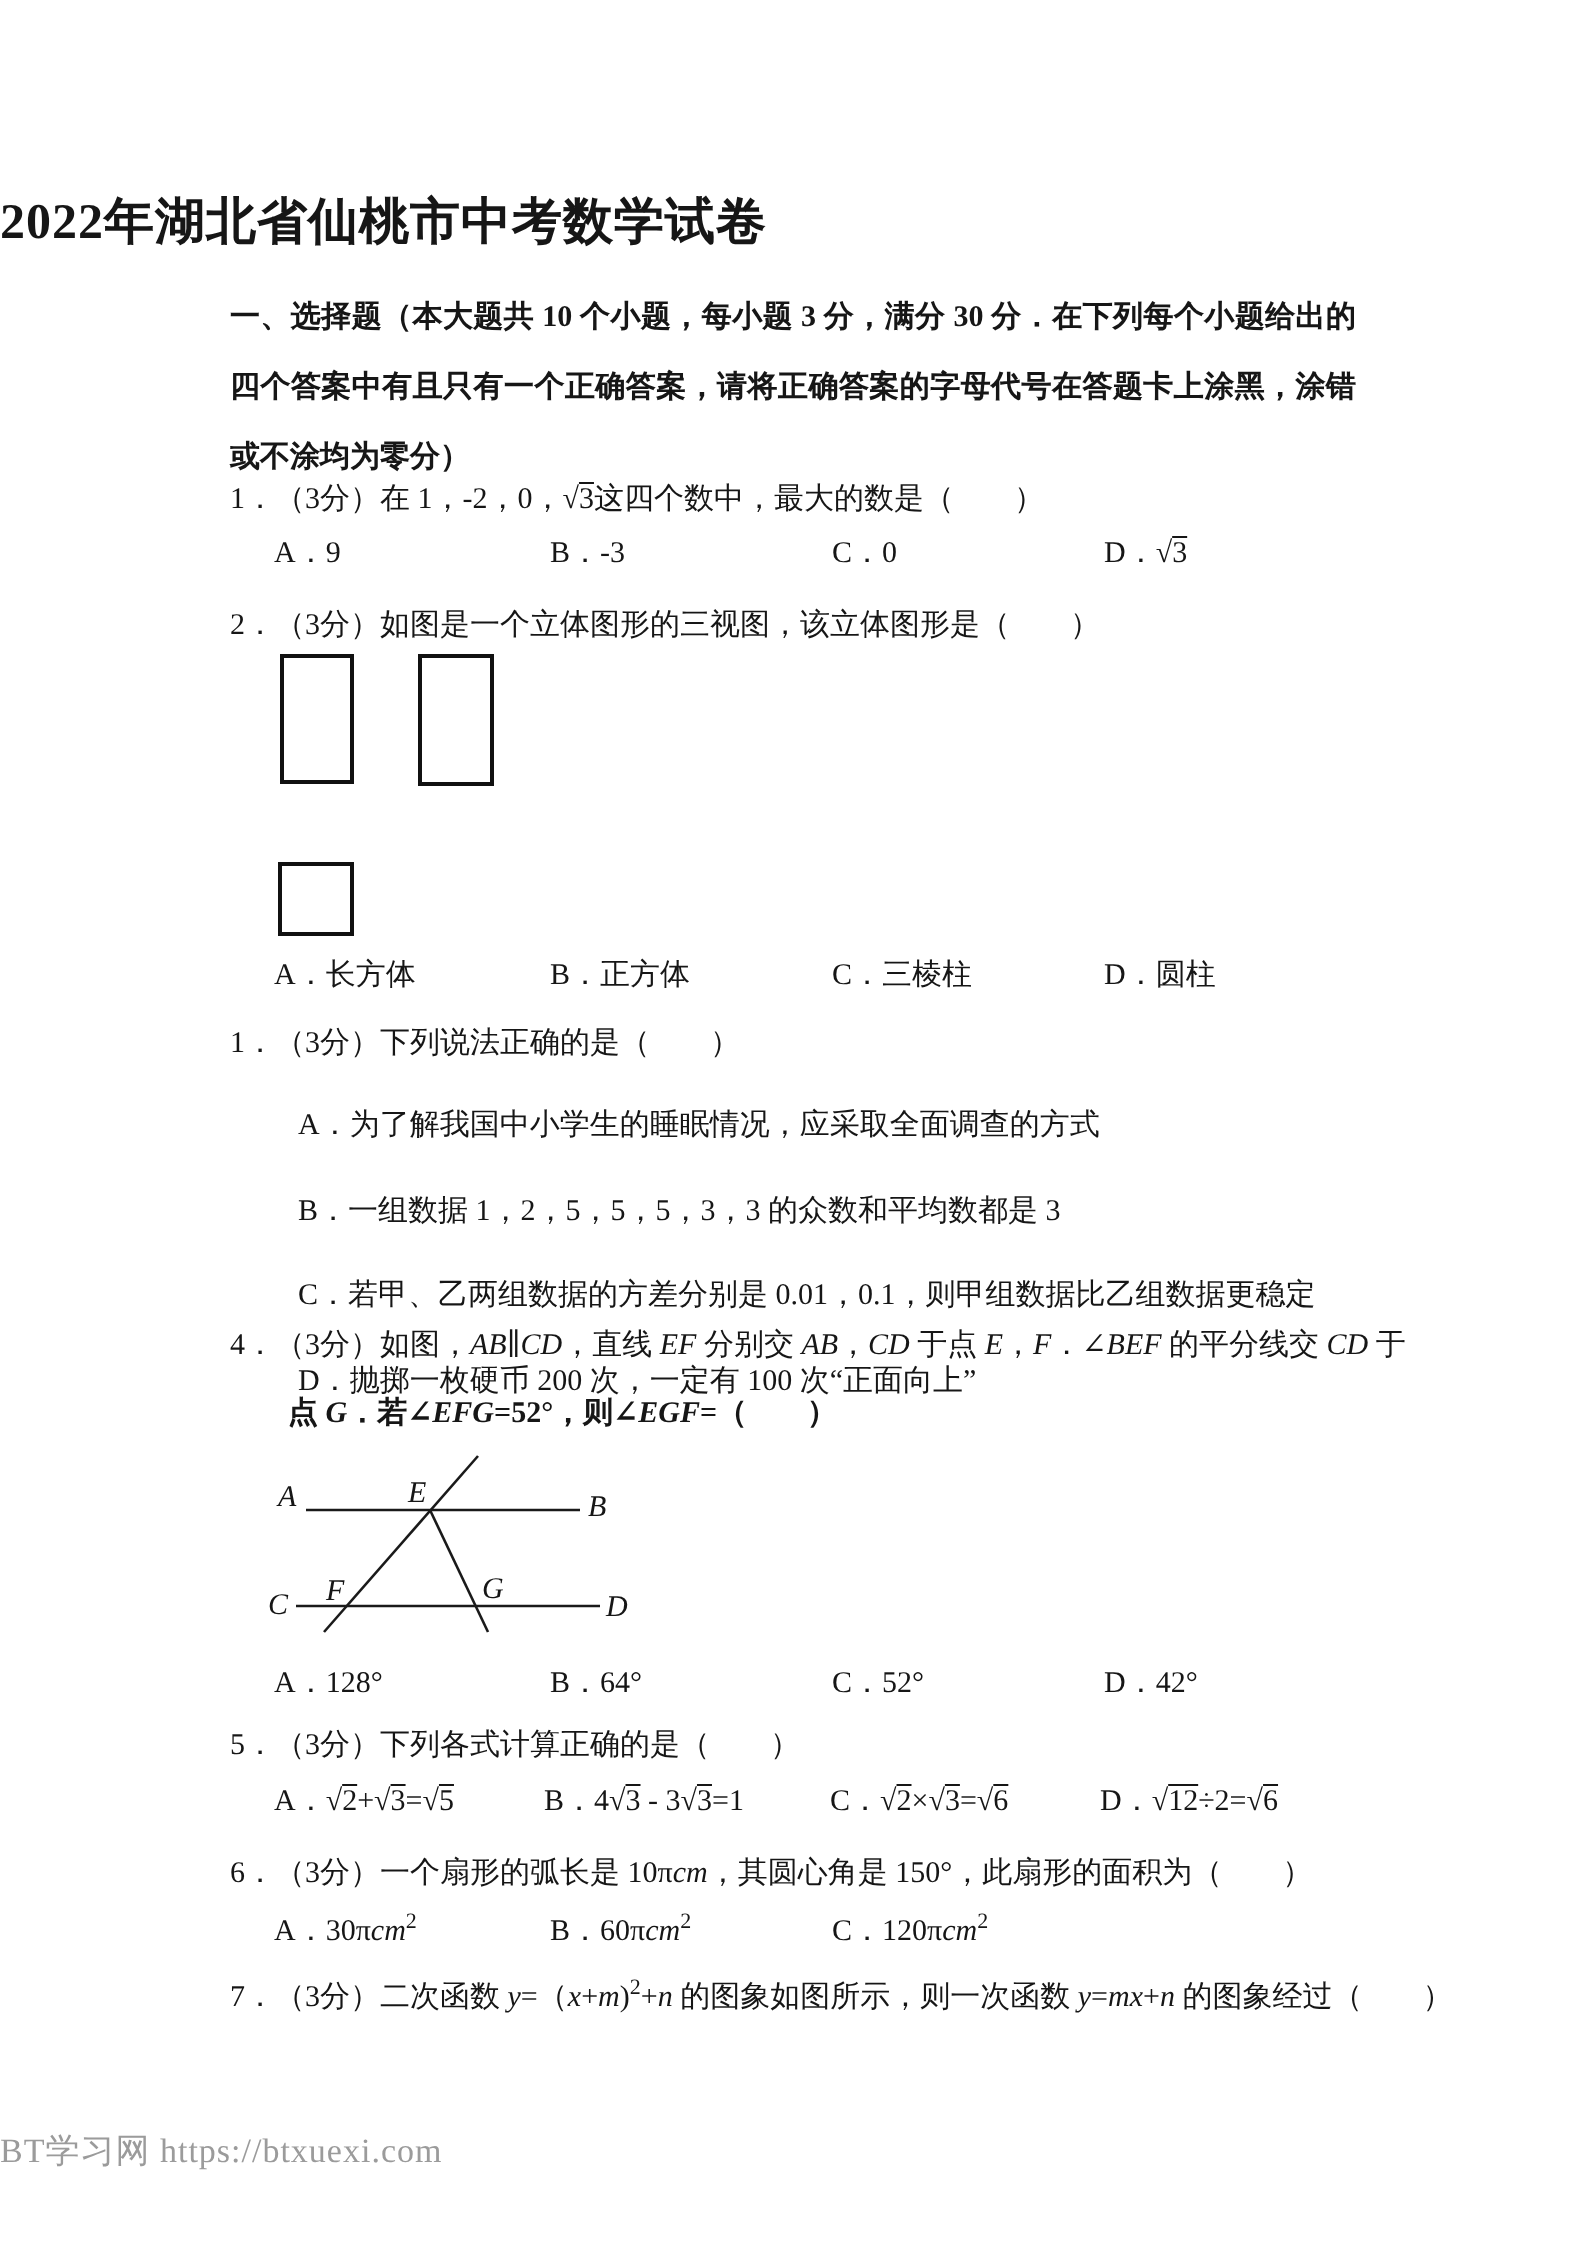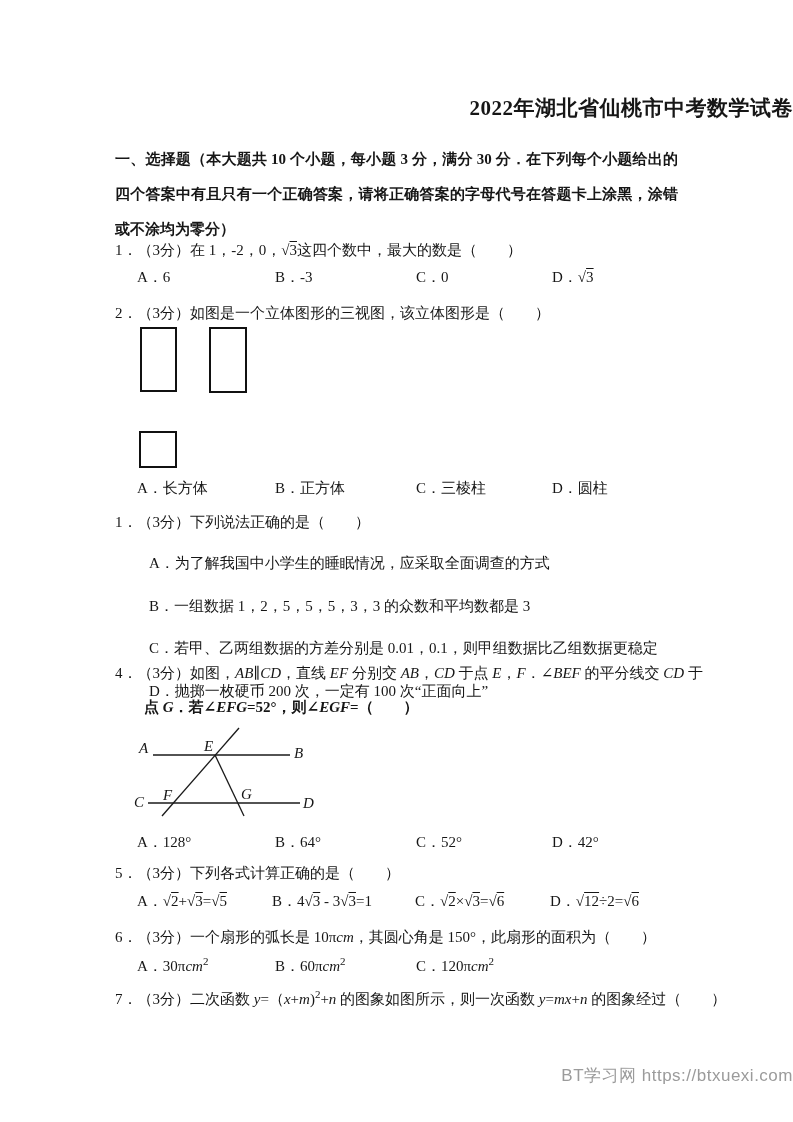--- a/index.html
+++ b/index.html
@@ -9,22 +9,22 @@
     margin:0 auto;
     background:#ffffff;
     font-family:"Liberation Serif","DejaVu Serif","DejaVu Sans",serif;
     color:#161616;
     font-size:15px;
     overflow:hidden;
   }
   .abs{position:absolute;margin:0;}
   .title{
     left:0;right:0;top:94px;
-    text-align:right;
-    font-size:21px;font-weight:bold;
+    text-align:left;
+    font-size:25px;font-weight:bold;
     letter-spacing:0.5px;
   }
   .heading{
     left:115px;width:563px;top:142px;
     font-weight:bold;
     line-height:35px;
     text-align:justify;
     text-justify:inter-ideograph;
   }
   .stem{left:115px;white-space:nowrap;line-height:22px;}
@@ -54,39 +54,39 @@
   }
   
   .fig4{position:absolute;left:133px;top:718px;}
   .fig4 line{stroke:#1a1a1a;stroke-width:1.3;}
   .fig4 text{
     font-family:"Liberation Serif","DejaVu Serif",serif;
     font-style:italic;font-size:15px;fill:#161616;
   }
   .footer{
     left:0;right:0;top:1064px;
-    text-align:right;
-    font-family:Liberation Sans, sans-serif;
+    text-align:left;
+    font-family:Liberation Serif, serif;
     font-size:17px;
     color:#9b9b9b;
     letter-spacing:0.5px;
   }
 </style>
 </head>
 <body>
 
 <div class="page">
 
   <h1 class="abs title">2022年湖北省仙桃市中考数学试卷</h1>
 
   <p class="abs heading">一、选择题（本大题共 10 个小题，每小题 3 分，满分 30 分．在下列每个小题给出的四个答案中有且只有一个正确答案，请将正确答案的字母代号在答题卡上涂黑，涂错或不涂均为零分）</p>
 
   <p class="abs stem" style="top:239px">1．（3分）在 1，-2，0，<span class="sq">√<span class="ov">3</span></span>这四个数中，最大的数是（　　）</p>
   <div class="abs opts" style="top:266px">
-    <span class="opt c1">A．6</span>
+    <span class="opt c1">A．9</span>
     <span class="opt c2">B．-3</span>
     <span class="opt c3">C．0</span>
     <span class="opt c4">D．<span class="sq">√<span class="ov">3</span></span></span>
   </div>
 
   <p class="abs stem" style="top:302px">2．（3分）如图是一个立体图形的三视图，该立体图形是（　　）</p>
   <div class="viewrect" style="left:140px;top:327px;width:37px;height:65px"></div>
   <div class="viewrect" style="left:209px;top:327px;width:38px;height:66px"></div>
   <div class="viewrect" style="left:139px;top:431px;width:38px;height:37px"></div>
   <div class="abs opts" style="top:477px">

